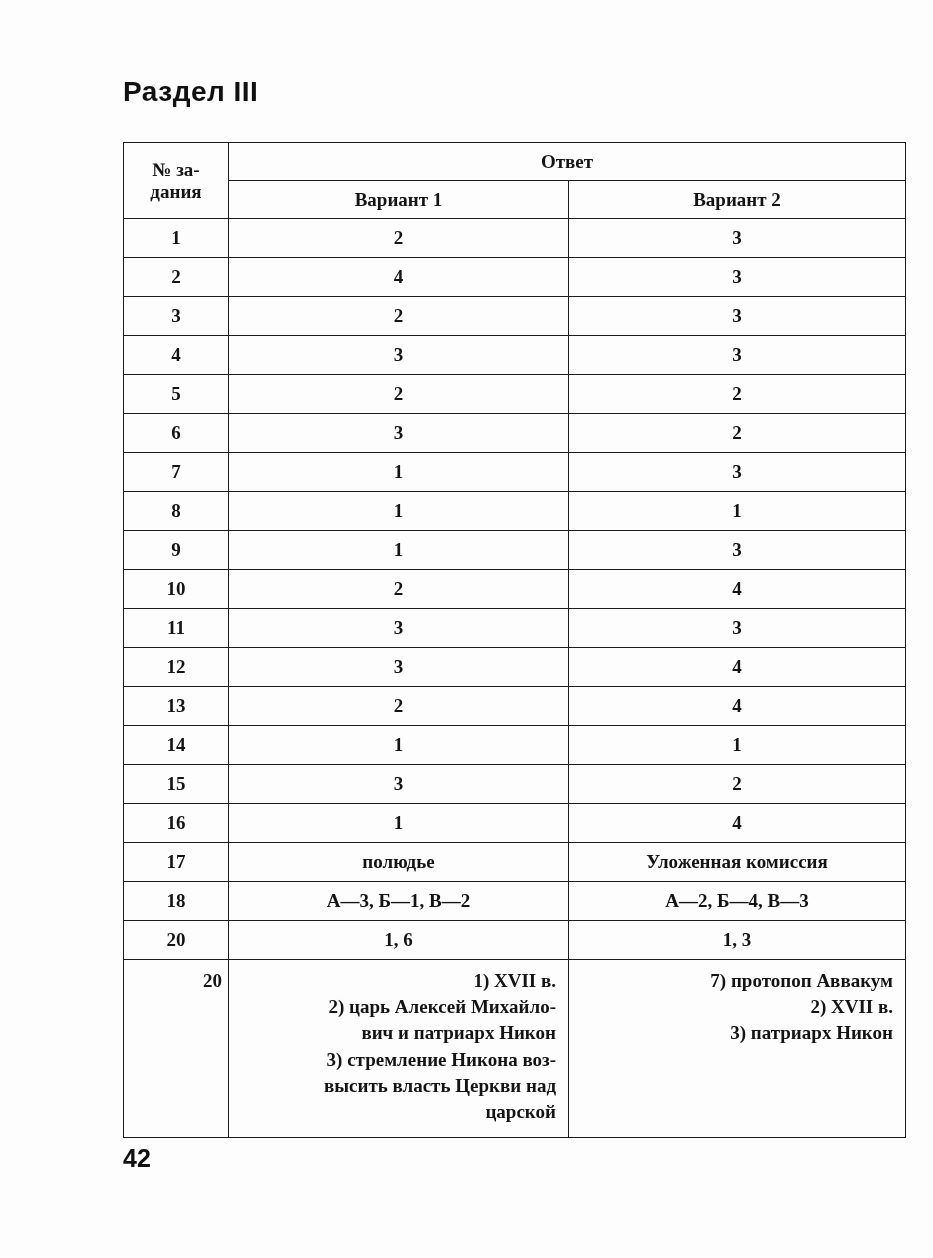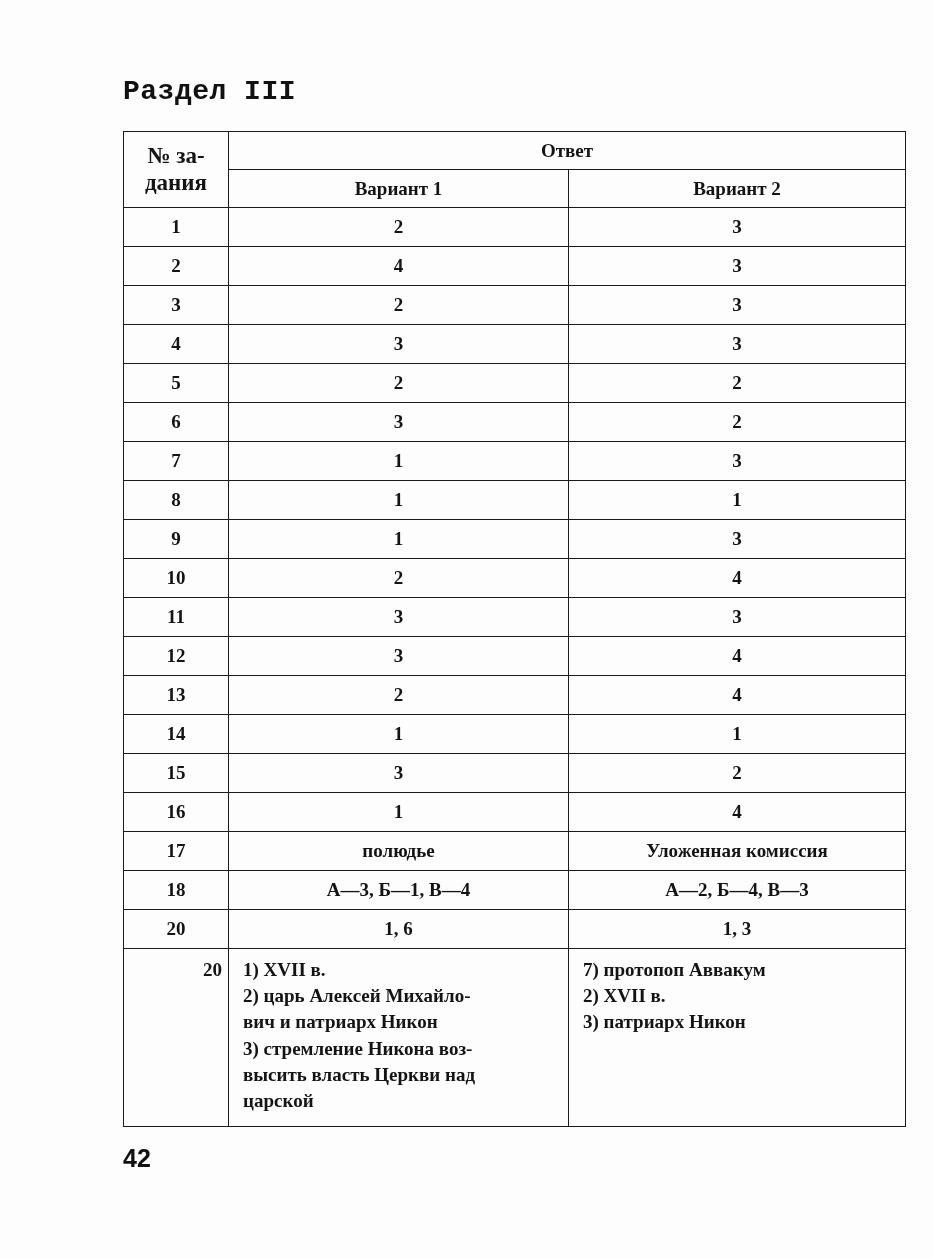--- a/index.html
+++ b/index.html
@@ -15,25 +15,25 @@
     color: #1a1a1a;
     overflow: hidden;
   }
   .page-content {
     position: absolute;
     left: 123px;
     top: 76px;
     width: 784px;
   }
   .section-title {
-    font-family: Liberation Mono, monospace;
+    font-family: Liberation Sans, sans-serif;
     font-weight: bold;
     font-size: 28px;
     color: #111;
-    margin: 0 0 24px 0;
+    margin: 0 0 34px 0;
     letter-spacing: 0.5px;
   }
   table.answer-table {
     border-collapse: collapse;
     table-layout: fixed;
     width: 782px;
     font-family: "Liberation Serif", serif;
     font-size: 19px;
     font-weight: bold;
     color: #141414;
@@ -48,28 +48,28 @@
     vertical-align: middle;
     white-space: pre-line;
     padding: 0 6px;
   }
   table.answer-table thead th {
     height: 37px;
     font-weight: bold;
   }
   th.task-head {
     line-height: 1.15;
-    font-size: 23px;
+    font-size: 19px;
   }
   table.answer-table tbody td {
     height: 38px;
   }
   tr.multiline td {
     vertical-align: top;
-    text-align: left;
+    text-align: right;
     height: auto;
     padding: 8px 12px 12px 14px;
     line-height: 1.38;
   }
   tr.multiline td.num-cell {
     text-align: right;
     padding-left: 6px;
     padding-right: 6px;
   }
   .page-number {
@@ -186,21 +186,21 @@
     <td class="ans-cell">1</td>
     <td class="ans-cell">4</td>
   </tr>
         <tr>
     <td class="num-cell">17</td>
     <td class="ans-cell">полюдье</td>
     <td class="ans-cell">Уложенная комиссия</td>
   </tr>
         <tr>
     <td class="num-cell">18</td>
-    <td class="ans-cell">А—3, Б—1, В—4</td>
+    <td class="ans-cell">А—3, Б—1, В—2</td>
     <td class="ans-cell">А—2, Б—4, В—3</td>
   </tr>
         <tr>
     <td class="num-cell">20</td>
     <td class="ans-cell">1, 6</td>
     <td class="ans-cell">1, 3</td>
   </tr>
         <tr class="multiline">
     <td class="num-cell">20</td>
     <td class="ans-cell">1) XVII в.

